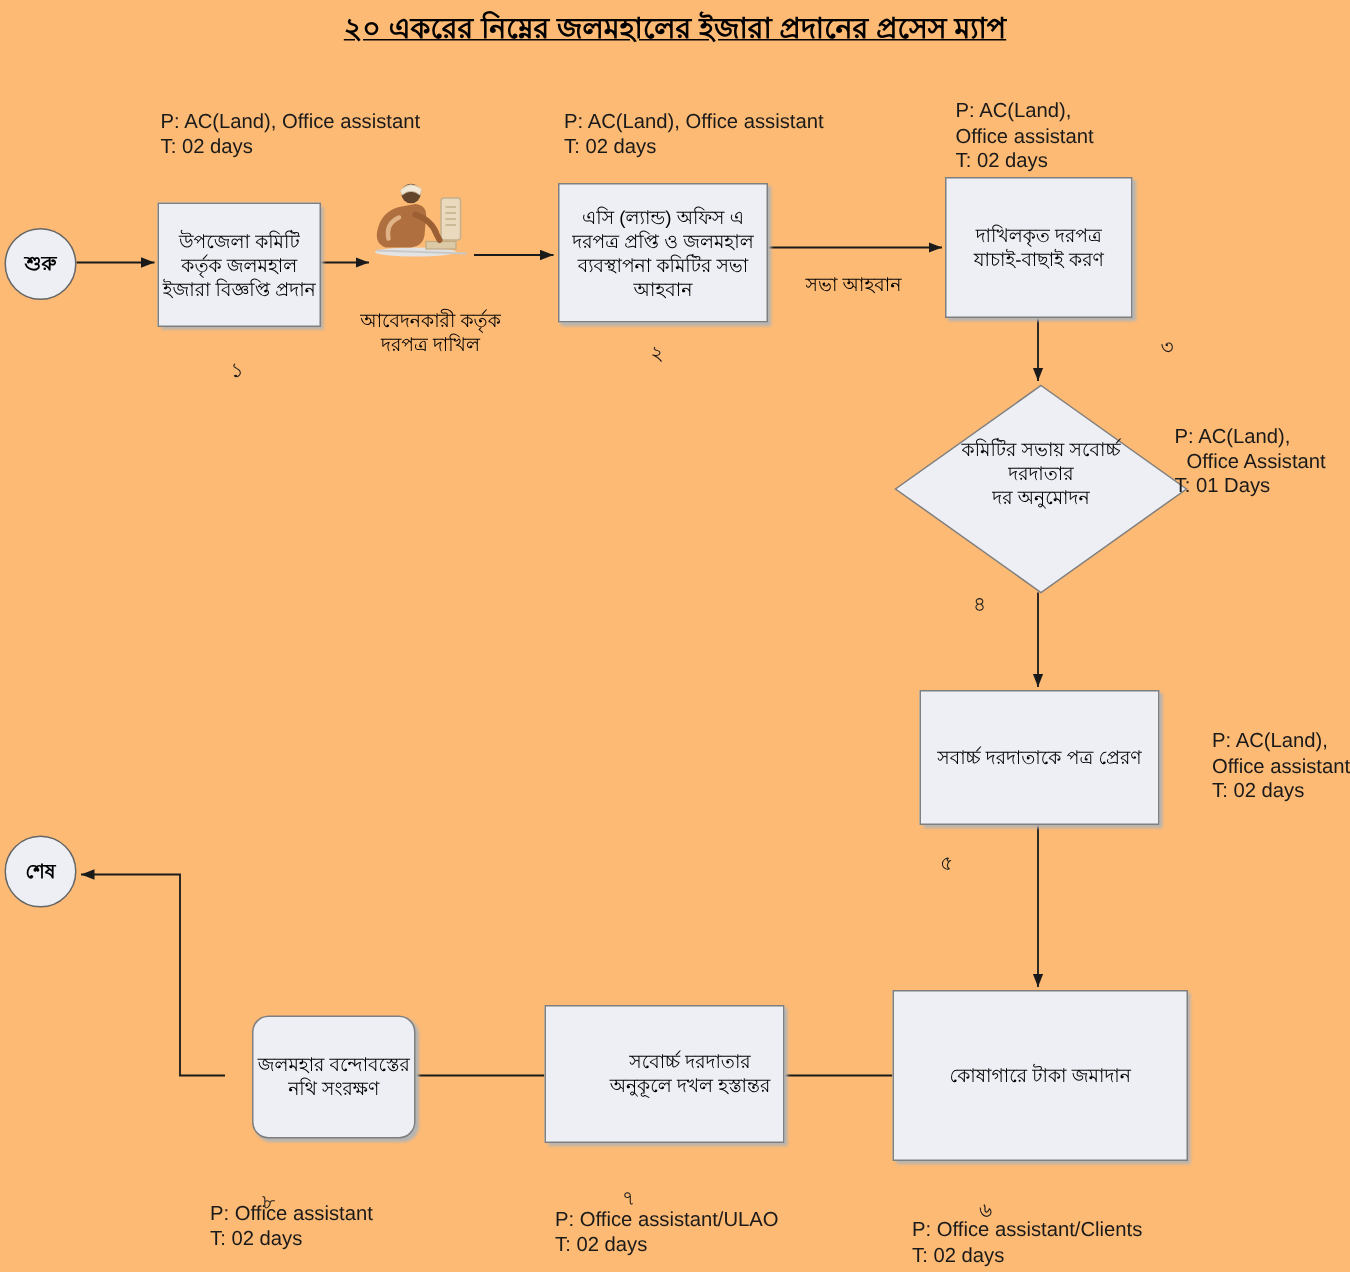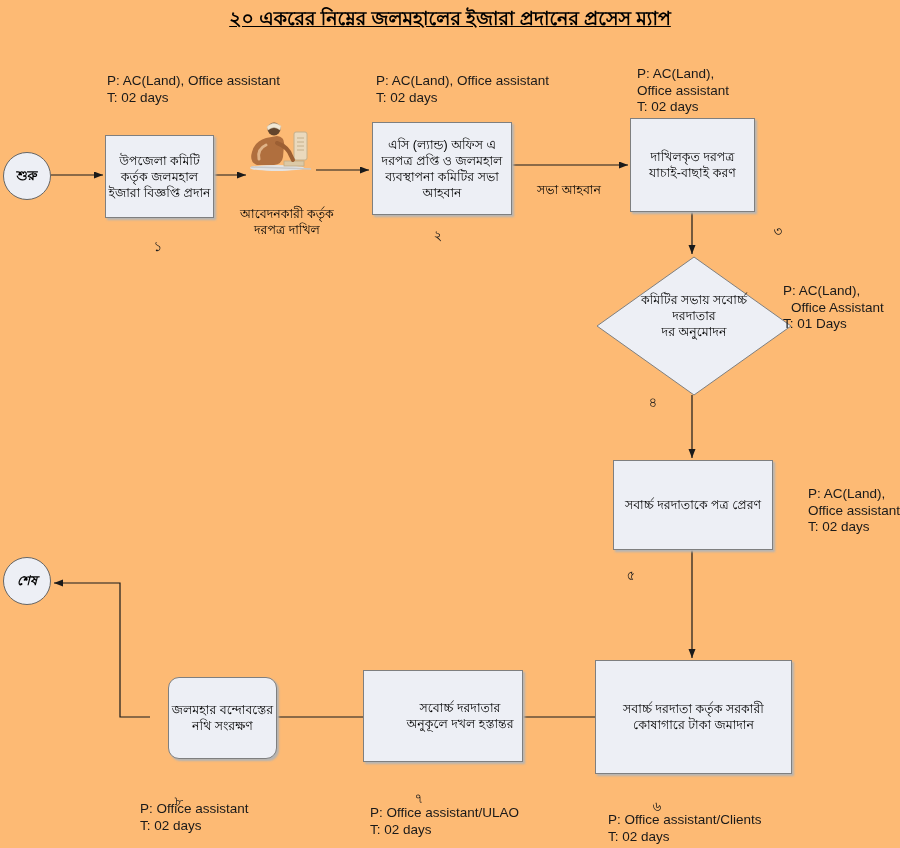--- a/index.html
+++ b/index.html
@@ -62,21 +62,21 @@
     <line class="wire" x1="692" y1="395" x2="692" y2="458" marker-end="url(#arw)"></line>
     <line class="wire" x1="692" y1="548" x2="692" y2="658" marker-end="url(#arw)"></line>
     <line class="wire" x1="595" y1="717" x2="490" y2="717" marker-end="url(#arw)"></line>
     <line class="wire" x1="363" y1="717" x2="260" y2="717" marker-end="url(#arw)"></line>
     <path class="wire" d="M150,717 H120 V583 H54" marker-end="url(#arw)"></path>
   </svg>
 
   <div class="terminal" style="left:3px;top:152px;">
     <span>শুরু</span>
   </div>
-  <div class="terminal" style="left:3px;top:557px;font-style:italic;">
+  <div class="terminal" style="left:3px;top:557px;">
     <span>শেষ</span>
   </div>
 
   <div class="node" style="left:105px;top:135px;width:107px;height:81px;">
     <div class="ntext">
       <span>উপজেলা কমিটি</span>
       <span>কর্তৃক জলমহাল</span>
       <span>ইজারা বিজ্ঞপ্তি প্রদান</span>
     </div>
   </div>
@@ -104,21 +104,20 @@
   </div>
 
   <div class="node" style="left:613px;top:460px;width:158px;height:88px;">
     <div class="ntext">
       <span>সবার্চ্চ দরদাতাকে পত্র প্রেরণ</span>
     </div>
   </div>
 
   <div class="node" style="left:595px;top:660px;width:195px;height:112px;">
     <div class="ntext">
-      <span>সবার্চ্চ দরদাতা কর্তৃক সরকারী</span>
       <span>কোষাগারে টাকা জমাদান</span>
     </div>
   </div>
 
   <div class="node" style="left:363px;top:670px;width:124px;height:90px;padding-left:34px;">
     <div class="ntext">
       <span>সবোর্চ্চ দরদাতার</span>
       <span>অনুকূলে দখল হস্তান্তর</span>
     </div>
   </div>

